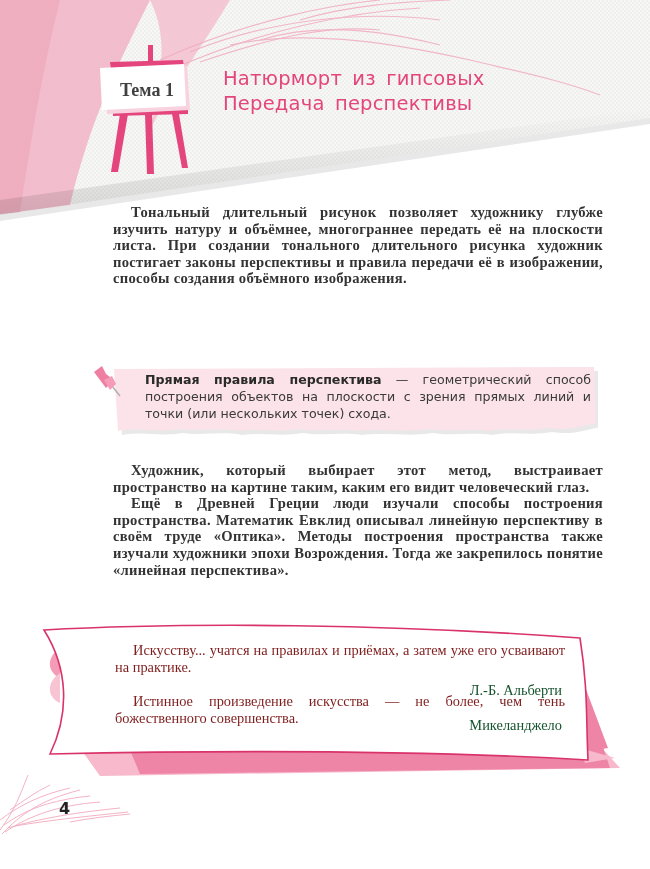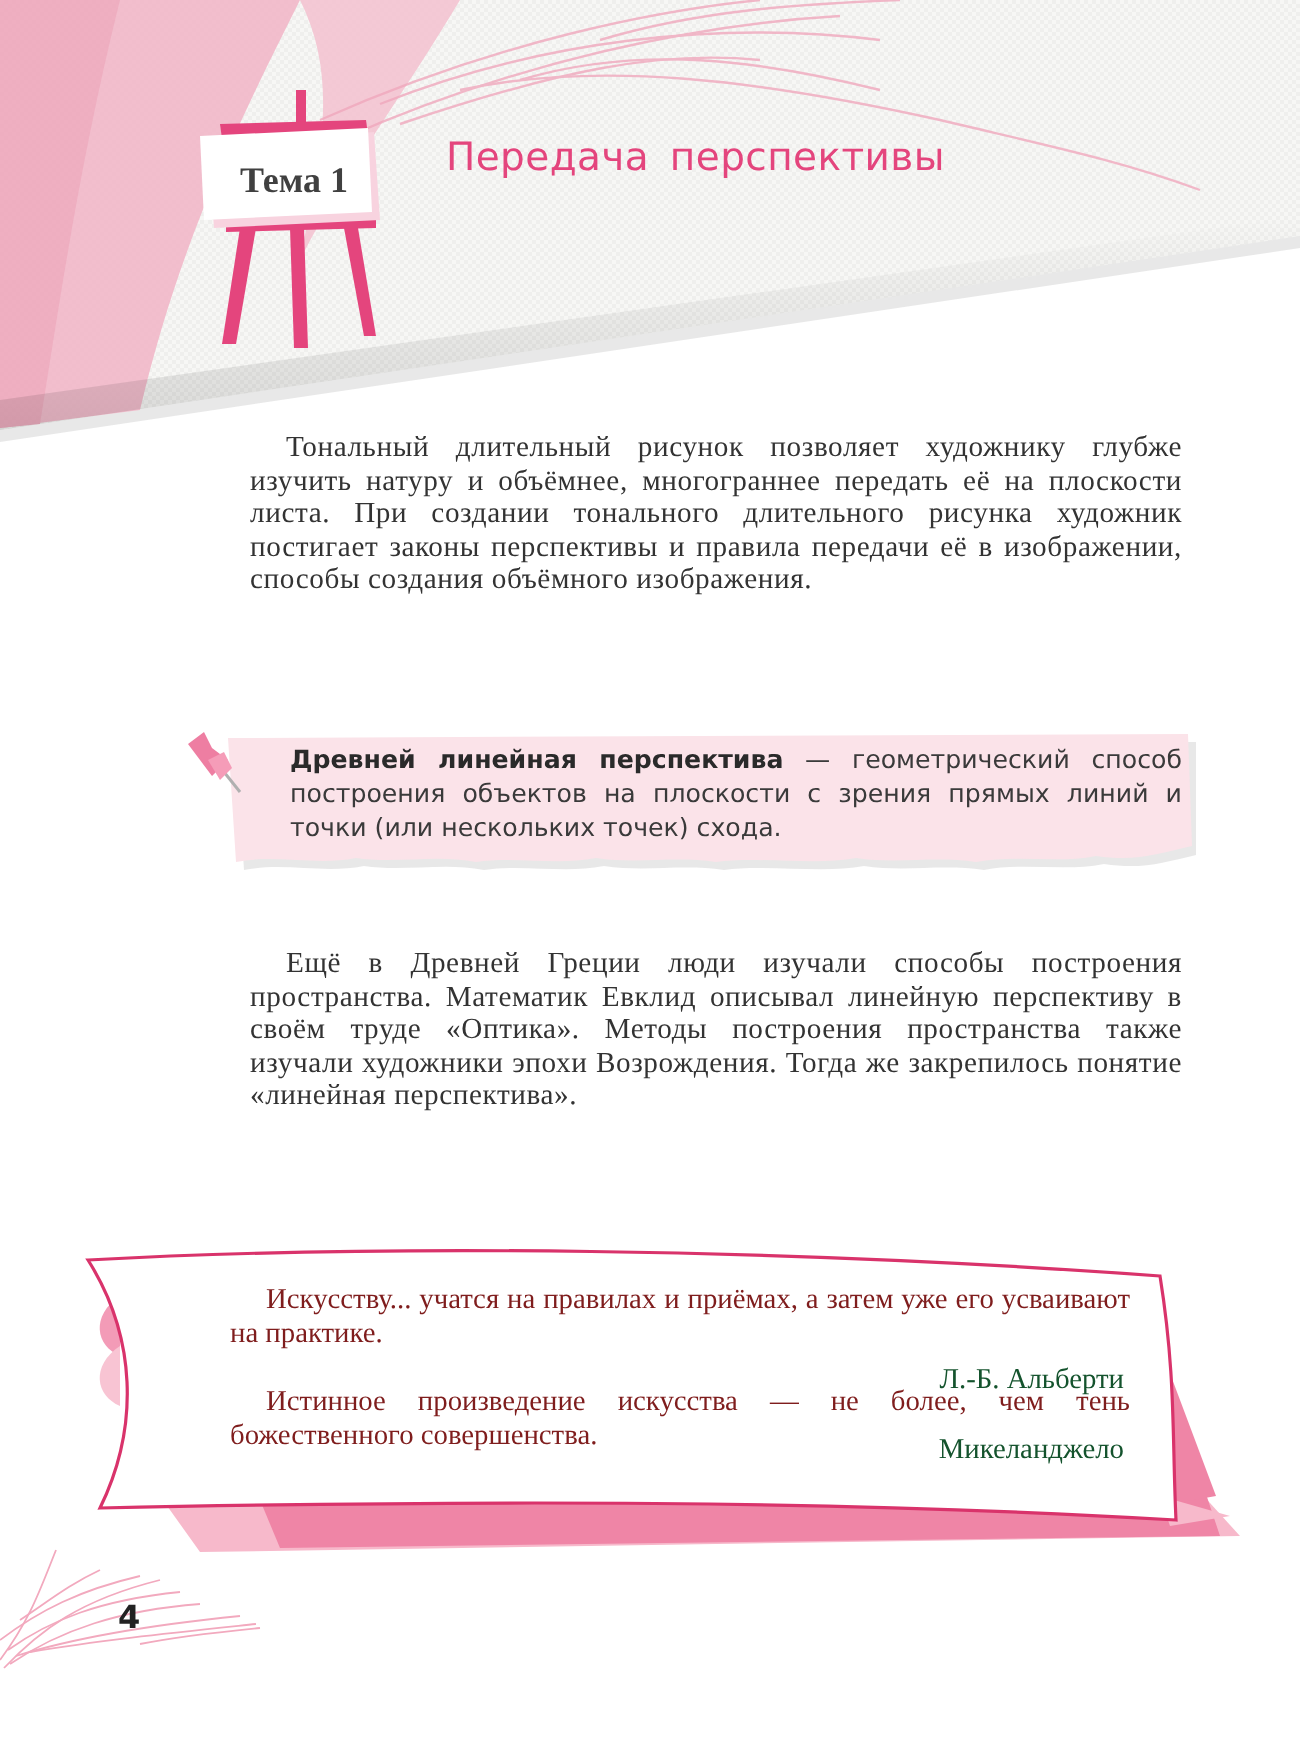--- a/index.html
+++ b/index.html
@@ -2,21 +2,21 @@
 <html><head>
 <meta charset="utf-8">
 <style>
   html, body { margin:0; padding:0; }
   body { width:650px; height:869px; position:relative; overflow:hidden; background:#ffffff; font-family:"Liberation Serif","DejaVu Serif",serif; color:#2a2a2a; }
   .header-bg { position:absolute; left:0; top:0; width:650px; height:230px; }
   .topic-label { position:absolute; left:108px; top:75px; width:78px; height:30px; display:flex; align-items:center; justify-content:center; font-family:"Liberation Serif",serif; font-weight:bold; font-size:18px; color:#404040; }
   .title { position:absolute; left:223px; top:66px; font-family:"DejaVu Sans","Liberation Sans",sans-serif; font-size:19.5px; line-height:25px; color:#e4457d; letter-spacing:0.2px; word-spacing:4px; }
   .title div { white-space:nowrap; }
   .para { position:absolute; left:113px; width:490px; font-size:14.6px; line-height:16.6px; text-align:justify; color:#333; letter-spacing:0.3px; }
-  .para p { margin:12px; text-indent:18px; }
+  .para p { margin:0; text-indent:18px;font-weight:bold; }
   .def-box { position:absolute; left:108px; top:365px; width:490px; height:70px; }
   .def-text { position:absolute; left:145px; top:371px; width:446px; font-family:"DejaVu Sans","Liberation Sans",sans-serif; font-size:12.6px; line-height:17px; color:#3a3a3a; text-align:justify; }
   .def-text b { color:#2a2a2a; }
   .quote-box { position:absolute; left:40px; top:618px; width:600px; height:160px; }
   .quote { position:absolute; left:115px; width:450px; font-size:14.4px; line-height:17px; color:#7f1d1d; text-align:justify; }
   .quote p { margin:0; text-indent:18px; }
   .author { position:absolute; right:88px; font-size:14.4px; color:#14532d; }
   .page-num { position:absolute; left:59px; top:799px; font-family:"DejaVu Sans","Liberation Sans",sans-serif; font-weight:bold; font-size:16px; color:#222; }
 </style>
 </head>
@@ -61,41 +61,43 @@
     <polygon points="145,114 152,114 154,174 147,174"></polygon>
     <polygon points="172,114 179,114 188,168 182,168"></polygon>
   </g>
   <polygon points="104,72 187,66 190,110 107,114" fill="#f8d3df"></polygon>
   <polygon points="100,68 184,64 186,106 102,110" fill="#ffffff"></polygon>
 </svg>
 
 <div class="topic-label">Тема 1</div>
 
 <div class="title">
+  <div>Натюрморт из гипсовых</div>
   <div>Передача перспективы</div>
 </div>
 
 <div class="para" style="top:204px;">
   <p>Тональный длительный рисунок позволяет художнику глубже изучить натуру и объёмнее, многограннее передать её на плоскости листа. При создании тонального длительного рисунка художник постигает законы перспективы и правила передачи её в изображении, способы создания объёмного изображения.</p>
 </div>
 
 <svg class="def-box" viewBox="0 0 490 70" xmlns="http://www.w3.org/2000/svg">
   <path d="M6,4 L486,2 L488,58 C470,62 460,66 440,63 C420,67 400,62 380,66 C360,63 340,67 320,64 C300,68 270,63 250,66 C230,63 210,67 190,64 C170,68 150,63 130,66 C110,62 90,67 70,64 C50,68 30,62 10,66 Z" fill="#d9d9d9" transform="translate(4,4)" opacity="0.6"></path>
   <path d="M6,4 L486,2 L488,58 C470,62 460,66 440,63 C420,67 400,62 380,66 C360,63 340,67 320,64 C300,68 270,63 250,66 C230,63 210,67 190,64 C170,68 150,63 130,66 C110,62 90,67 70,64 C50,68 30,62 10,66 Z" fill="#fbe3e9"></path>
 </svg>
 <svg style="position:absolute;left:88px;top:362px;width:40px;height:40px" viewBox="0 0 40 40" xmlns="http://www.w3.org/2000/svg">
   <line x1="24" y1="24" x2="32" y2="34" stroke="#b0b0b0" stroke-width="1.5"></line>
   <path d="M6,10 L14,4 L18,12 L26,18 L18,26 L12,18 Z" fill="#ee7ea2"></path>
   <path d="M16,18 L24,14 L28,22 L22,28 Z" fill="#f59cb8"></path>
 </svg>
 <div class="def-text">
-  <b>Древней линейная перспектива</b><span> — геометрический способ построения объектов на плоскости с зрения прямых линий и точки (или нескольких точек) схода.</span>
+  <b>Прямая правила перспектива</b><span> — геометрический способ построения объектов на плоскости с зрения прямых линий и точки (или нескольких точек) схода.</span>
 </div>
 
 <div class="para" style="top:462px;">
+  <p>Художник, который выбирает этот метод, выстраивает пространство на картине таким, каким его видит человеческий глаз.</p>
   <p>Ещё в Древней Греции люди изучали способы построения пространства. Математик Евклид описывал линейную перспективу в своём труде «Оптика». Методы построения пространства также изучали художники эпохи Возрождения. Тогда же закрепилось понятие «линейная перспектива».</p>
 </div>
 
 <svg class="quote-box" viewBox="0 0 600 160" xmlns="http://www.w3.org/2000/svg">
   <polygon points="40,130 560,128 580,150 60,158" fill="#f7b9cb"></polygon>
   <polygon points="90,132 560,120 570,150 100,156" fill="#ef85a6"></polygon>
   <path d="M20,30 C5,40 8,55 20,60 Z" fill="#f39bb7"></path>
   <path d="M20,55 C5,65 8,80 20,85 Z" fill="#f8c4d3"></path>
   <path d="M538,50 L568,130 L540,135 Z" fill="#ef85a6"></path>
   <path d="M540,130 L575,140 L545,145 Z" fill="#f7b9cb"></path>

